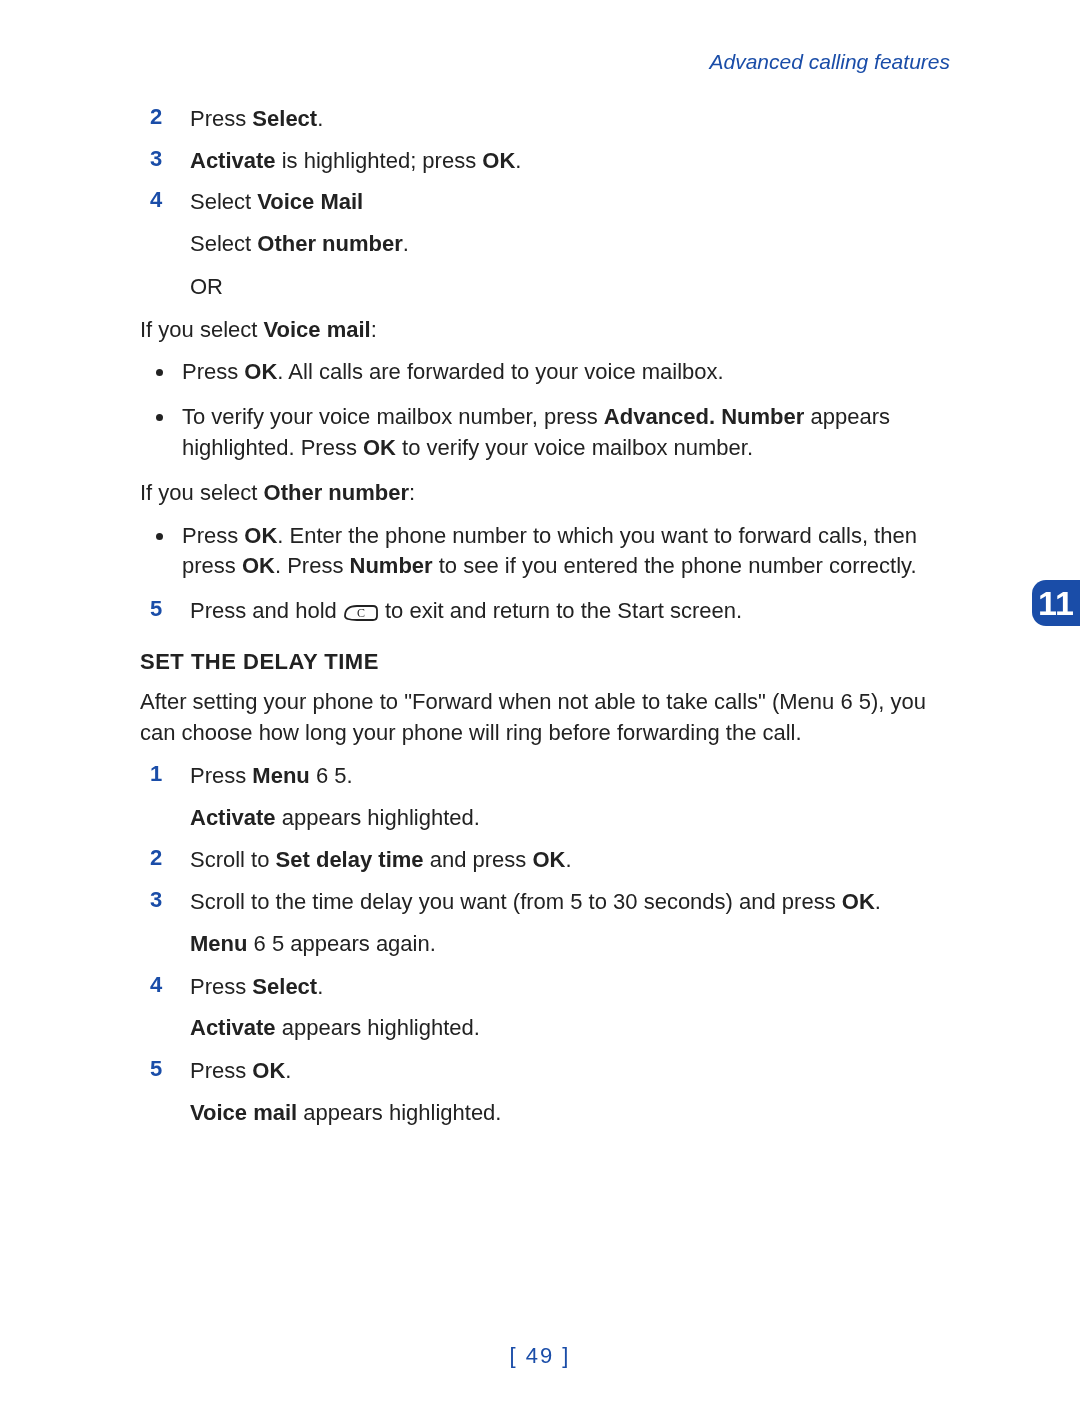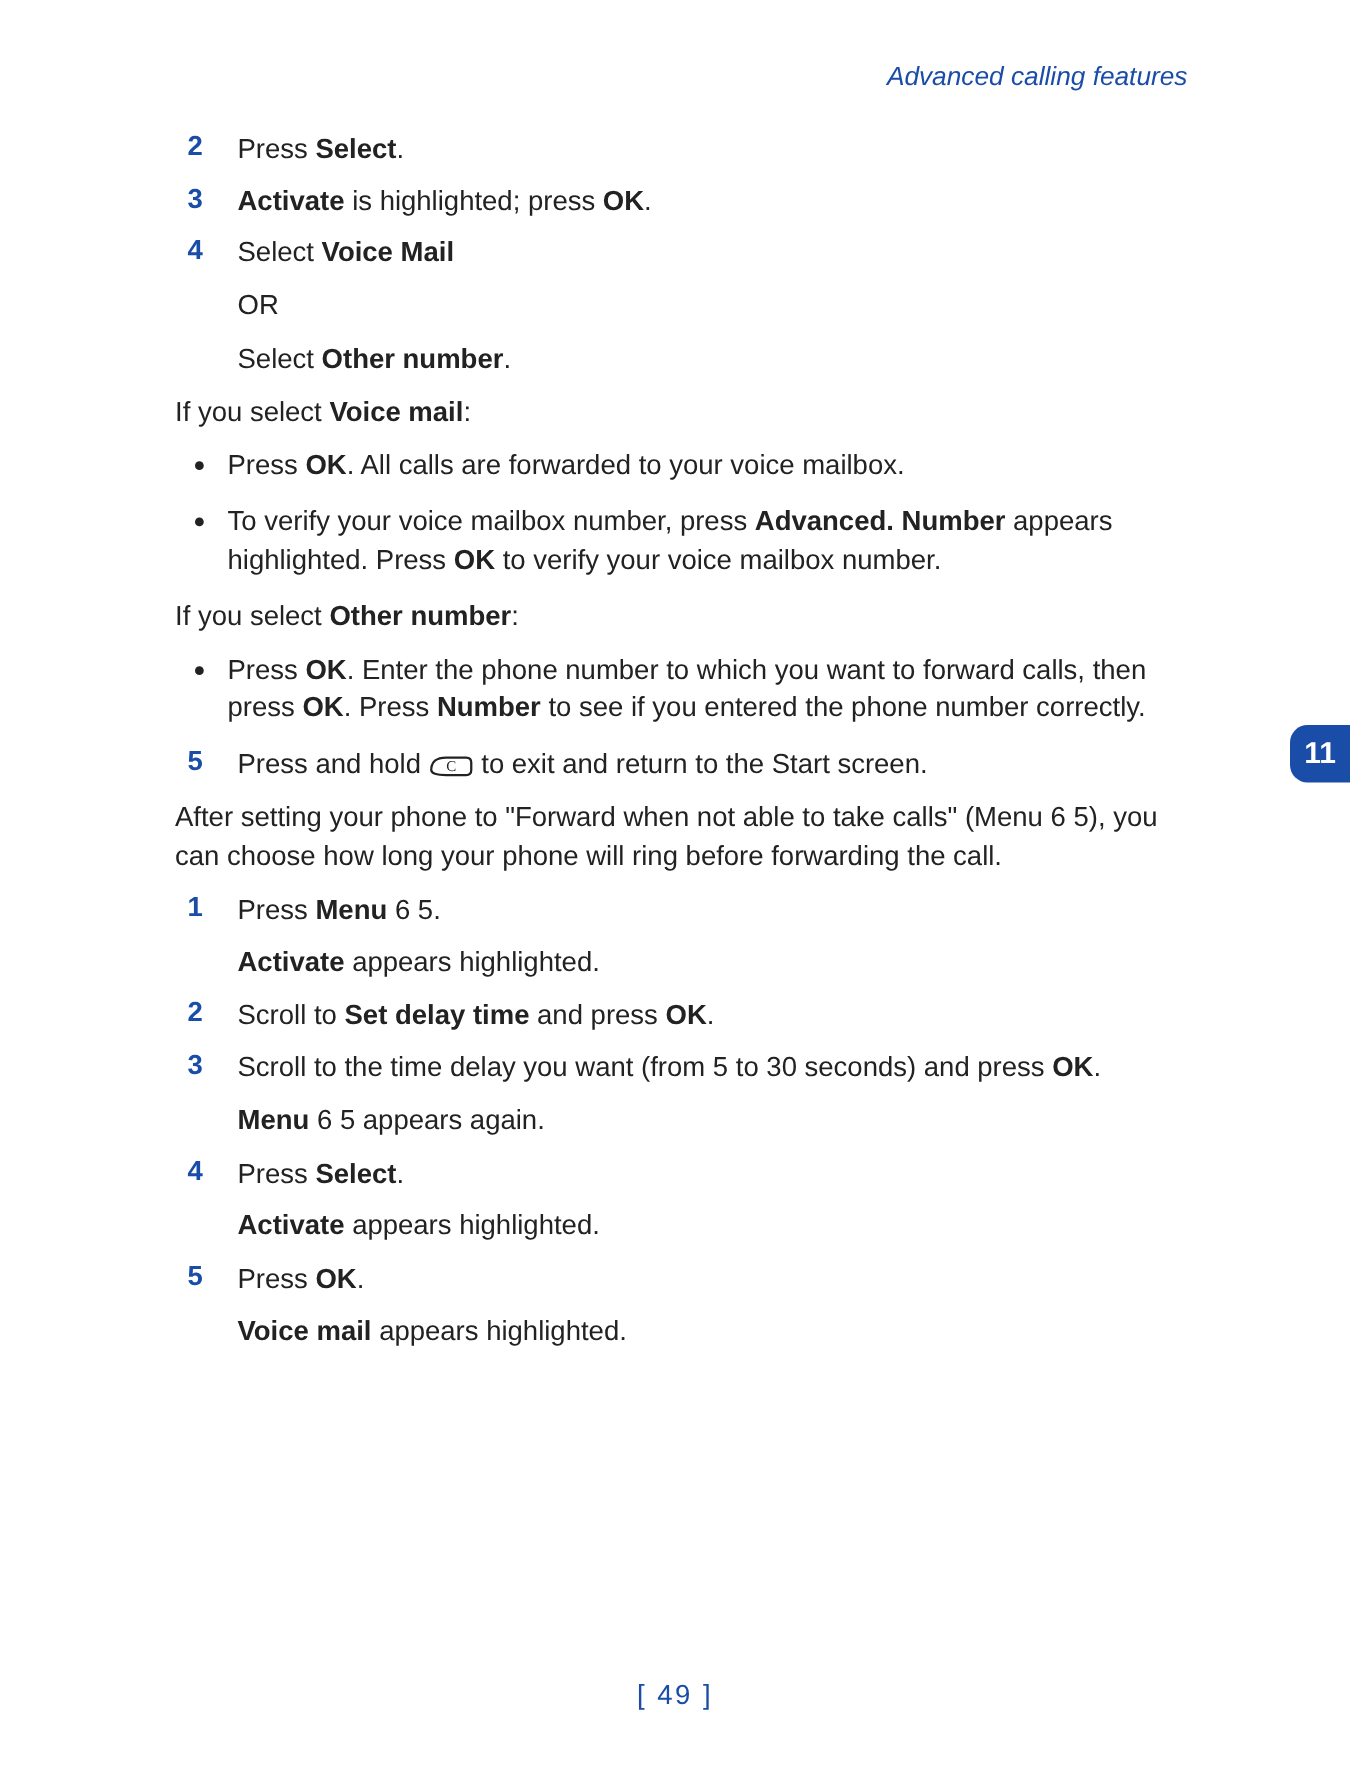--- a/index.html
+++ b/index.html
@@ -71,21 +71,21 @@
     position: absolute;
     right: 0;
     top: 580px;
     width: 48px;
     height: 46px;
     background: #1a4da8;
     border-top-left-radius: 14px;
     border-bottom-left-radius: 14px;
     color: #fff;
     font-weight: bold;
-    font-size: 24px;
+    font-size: 34px;
     display: flex;
     align-items: center;
     justify-content: center;
   }
   .c-key {
     display: inline-block;
     vertical-align: middle;
   }
   .c-key svg {
     display: inline-block;
@@ -118,22 +118,22 @@
       <div class="num-step">
         <div class="n">3</div>
         <div class="t"><span class="bold">Activate</span><span> is highlighted; press </span><span class="bold">OK</span><span>.</span></div>
       </div>
       <div class="num-step">
         <div class="n">4</div>
         <div class="t"><span>Select </span><span class="bold">Voice Mail</span></div>
       </div>
     </div>
 
+  <div class="para indent" id="select-other"><span>Select </span><span class="bold">Other number</span><span>.</span></div>
   <div class="para indent">OR</div>
-  <div class="para indent" id="select-other"><span>Select </span><span class="bold">Other number</span><span>.</span></div>
 
   <div class="para" id="if-voice"><span>If you select </span><span class="bold">Voice mail</span><span>:</span></div>
   <ul class="bullets" id="voice-bullets">
       <li><span>Press </span><span class="bold">OK</span><span>. All calls are forwarded to your voice mailbox.</span></li>
       <li><span>To verify your voice mailbox number, press </span><span class="bold">Advanced. Number</span><span> appears highlighted. Press </span><span class="bold">OK</span><span> to verify your voice mailbox number.</span></li>
     </ul>
 
   <div class="para" id="if-other"><span>If you select </span><span class="bold">Other number</span><span>:</span></div>
   <ul class="bullets" id="other-bullets">
       <li><span>Press </span><span class="bold">OK</span><span>. Enter the phone number to which you want to forward calls, then press </span><span class="bold">OK</span><span>. Press </span><span class="bold">Number</span><span> to see if you entered the phone number correctly.</span></li>
@@ -146,20 +146,21 @@
       <span class="c-key">
         <svg width="36" height="22" viewBox="0 0 36 22">
           <path d="M2 14 Q2 4 14 4 L30 4 Q34 4 34 8 L34 14 Q34 18 30 18 L14 18 Q2 18 2 14 Z" fill="none" stroke="#222" stroke-width="1.8"></path>
           <text x="18" y="15" font-size="12" font-family="Verdana" text-anchor="middle" fill="#222">C</text>
         </svg>
       </span>
       <span> to exit and return to the Start screen.</span>
     </div>
   </div>
 
+  <div class="section-heading">SET THE DELAY TIME</div>
   <div class="para">After setting your phone to "Forward when not able to take calls" (Menu 6 5), you can choose how long your phone will ring before forwarding the call.</div>
 
   <div id="steps-b">
       <div class="num-step">
         <div class="n">1</div>
         <div class="t"><span>Press </span><span class="bold">Menu</span><span> 6 5.</span></div>
       </div>
       <div class="para indent"><span class="bold">Activate</span><span> appears highlighted.</span></div>
       <div class="num-step">
         <div class="n">2</div>

